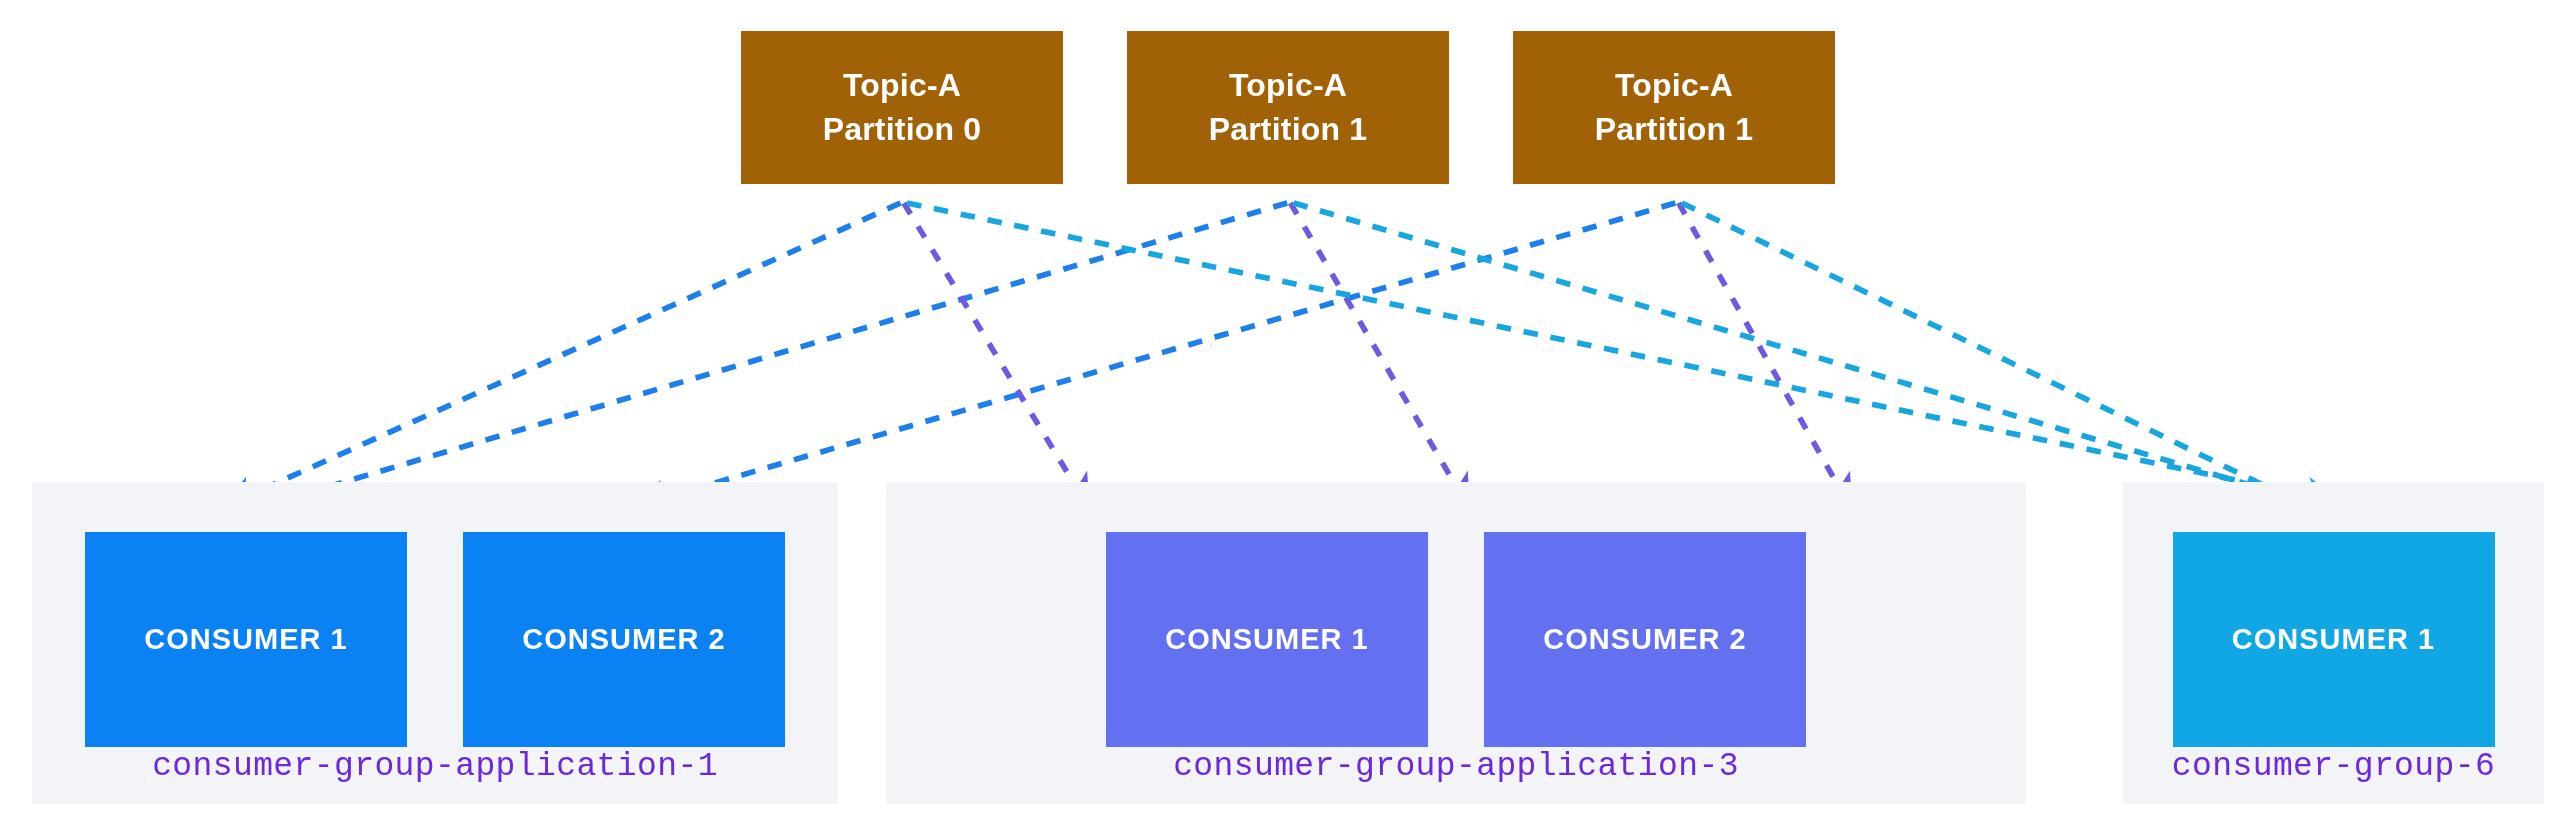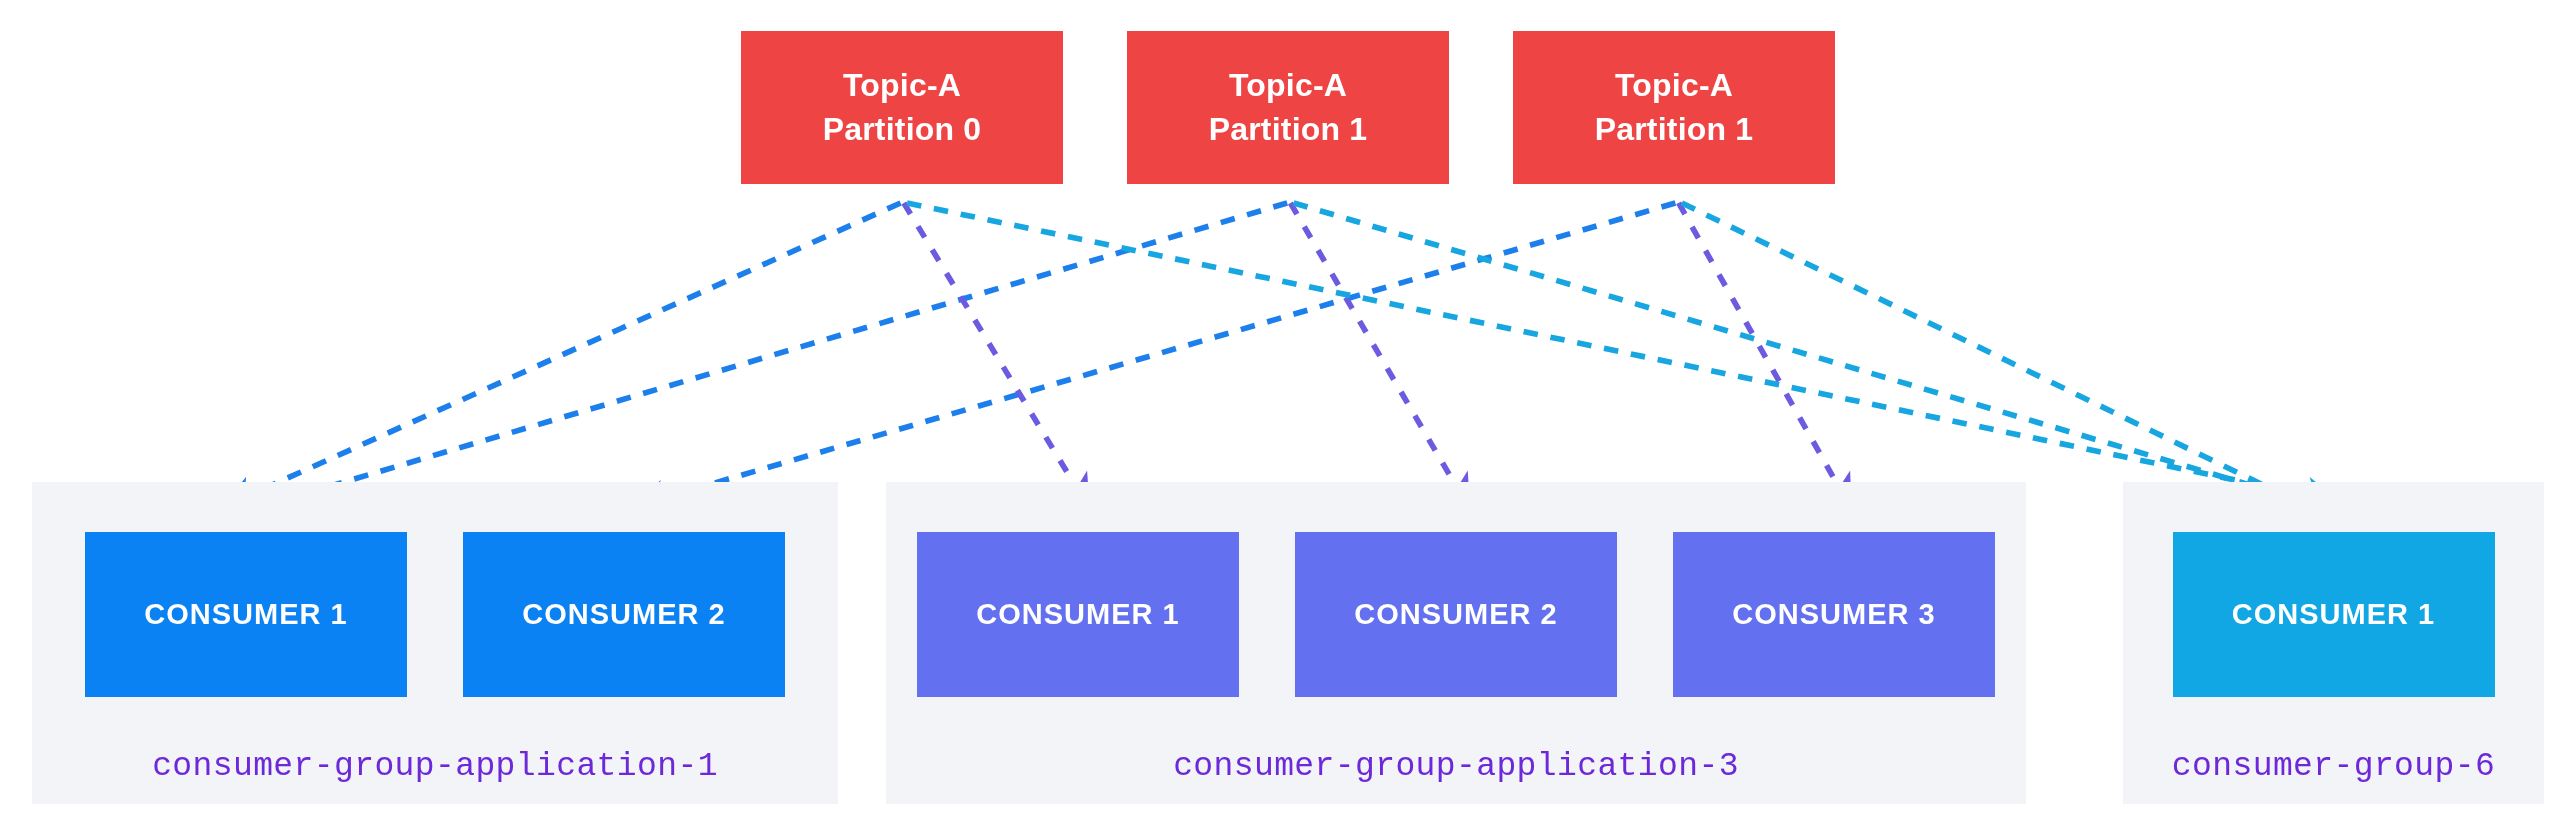--- a/index.html
+++ b/index.html
@@ -20,21 +20,21 @@
   .partitions-row {
     position: absolute;
     left: 741px;
     top: 31px;
     display: flex;
     gap: 64px;
   }
   .partition-box {
     width: 322px;
     height: 153px;
-    background: #ef4444;
+    background: #a16207;
     color: #ffffff;
     display: flex;
     flex-direction: column;
     align-items: center;
     justify-content: center;
     font-size: 32px;
     font-weight: bold;
     line-height: 1.35;
     letter-spacing: 0.2px;
   }
@@ -56,21 +56,21 @@
     position: absolute;
     top: 50px;
     left: 0;
     right: 0;
     display: flex;
     justify-content: center;
     gap: 56px;
   }
   .consumer-box {
     width: 322px;
-    height: 165px;
+    height: 215px;
     display: flex;
     align-items: center;
     justify-content: center;
     color: #ffffff;
     font-size: 29px;
     font-weight: bold;
     letter-spacing: 1px;
   }
   .c-blue   { background: #0B82F4; }
   .c-purple { background: #6370F0; }
@@ -166,23 +166,20 @@
   </div>
 
   <div class="group" id="group-1">
     <div class="consumer-row">
       <div class="consumer-box c-purple">
         <span>CONSUMER 1</span>
       </div>
       <div class="consumer-box c-purple">
         <span>CONSUMER 2</span>
       </div>
-      <div class="consumer-box c-purple">
-        <span>CONSUMER 3</span>
-      </div>
     </div>
     <div class="group-label">consumer-group-application-3</div>
   </div>
 
   <div class="group" id="group-2">
     <div class="consumer-row">
       <div class="consumer-box c-cyan">
         <span>CONSUMER 1</span>
       </div>
     </div>

